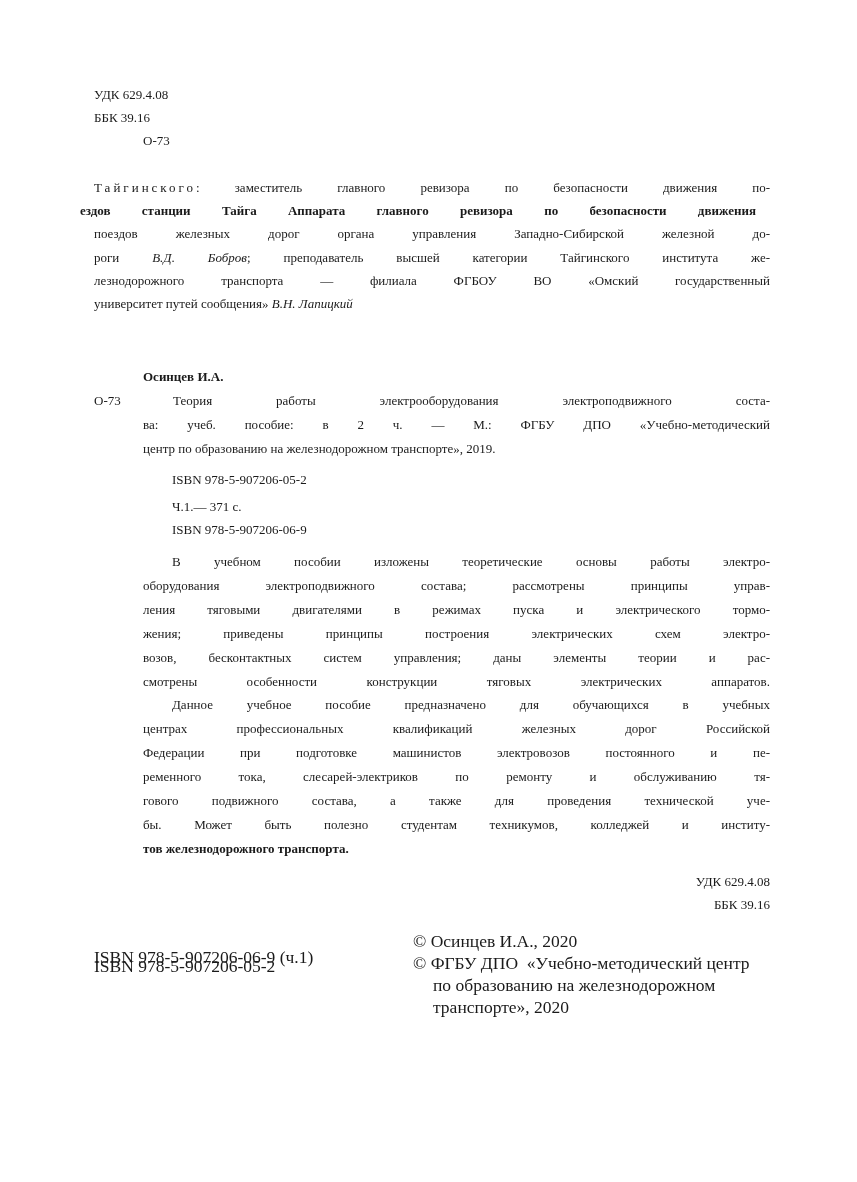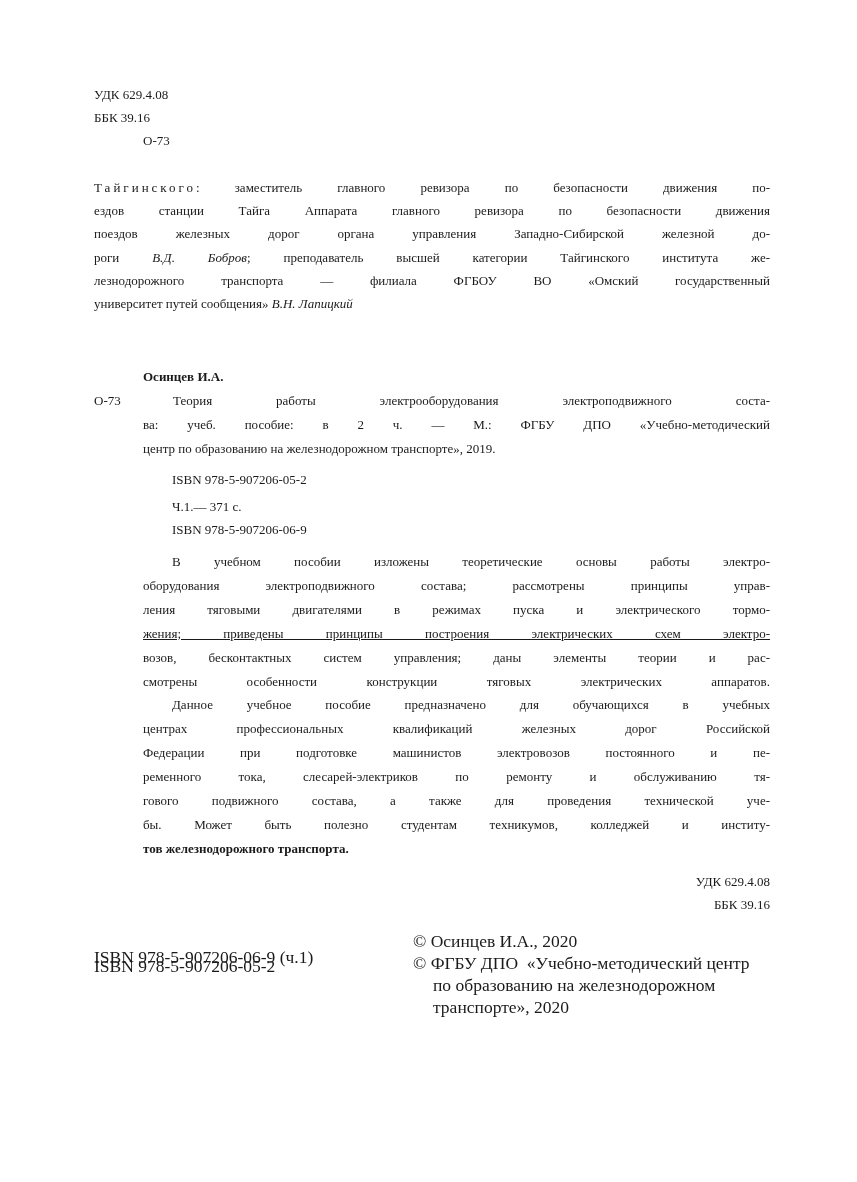--- a/index.html
+++ b/index.html
@@ -43,21 +43,21 @@
   </div>
   <div class="line" style="left:143px; top:129px;">
     <span>О-73</span>
   </div>
 </div>
 
 <div>
   <div class="line just" style="left: 94px; top: 176px; width: 676px;">
     <span class="spaced">Тайгинского</span><span>: заместитель главного ревизора по безопасности движения по-</span>
   </div>
-  <div class="line just" style="left: 94px; top: 199px; width: 676px;">ездов станции Тайга Аппарата главного ревизора по безопасности движения</div>
+  <div class="line just" style="left: 80px; top: 199px; width: 676px; font-weight: bold;">ездов станции Тайга Аппарата главного ревизора по безопасности движения</div>
   <div class="line just" style="left: 94px; top: 222px; width: 676px;">поездов железных дорог органа управления Западно-Сибирской железной до-</div>
   <div class="line just" style="left: 94px; top: 246px; width: 676px;">
     <span>роги </span><span class="ital">В.Д. Бобров</span><span>; преподаватель высшей категории Тайгинского института же-</span>
   </div>
   <div class="line just" style="left: 94px; top: 269px; width: 676px;">лезнодорожного транспорта — филиала ФГБОУ ВО «Омский государственный</div>
   <div class="line" style="left:94px; top:292px;">
     <span>университет путей сообщения» </span><span class="ital">В.Н. Лапицкий</span>
   </div>
 </div>
 
@@ -70,21 +70,21 @@
   <div class="line" style="left:172px; top:468px;">ISBN 978-5-907206-05-2</div>
   <div class="line" style="left:172px; top:495px;">Ч.1.— 371 с.</div>
   <div class="line" style="left:172px; top:518px;">ISBN 978-5-907206-06-9</div>
 </div>
 
 <div>
   <div>
     <div class="line just" style="left: 172px; top: 550px; width: 598px;">В учебном пособии изложены теоретические основы работы электро-</div>
     <div class="line just" style="left: 143px; top: 574px; width: 627px;">оборудования электроподвижного состава; рассмотрены принципы управ-</div>
     <div class="line just" style="left: 143px; top: 598px; width: 627px;">ления тяговыми двигателями в режимах пуска и электрического тормо-</div>
-    <div class="line just" style="left: 143px; top: 622px; width: 627px; text-decoration: underline;">жения; приведены принципы построения электрических схем электро-</div>
+    <div class="line just" style="left: 143px; top: 622px; width: 627px;">жения; приведены принципы построения электрических схем электро-</div>
     <div class="line just" style="left: 143px; top: 646px; width: 627px;">возов, бесконтактных систем управления; даны элементы теории и рас-</div>
     <div class="line just" style="left: 143px; top: 670px; width: 627px;">смотрены особенности конструкции тяговых электрических аппаратов.</div>
   </div>
   <div>
     <div class="line just" style="left: 172px; top: 693px; width: 598px;">Данное учебное пособие предназначено для обучающихся в учебных</div>
     <div class="line just" style="left: 143px; top: 717px; width: 627px;">центрах профессиональных квалификаций железных дорог Российской</div>
     <div class="line just" style="left: 143px; top: 741px; width: 627px;">Федерации при подготовке машинистов электровозов постоянного и пе-</div>
     <div class="line just" style="left: 143px; top: 765px; width: 627px;">ременного тока, слесарей-электриков по ремонту и обслуживанию тя-</div>
     <div class="line just" style="left: 143px; top: 789px; width: 627px;">гового подвижного состава, а также для проведения технической уче-</div>
     <div class="line just" style="left: 143px; top: 813px; width: 627px;">бы. Может быть полезно студентам техникумов, колледжей и институ-</div>

